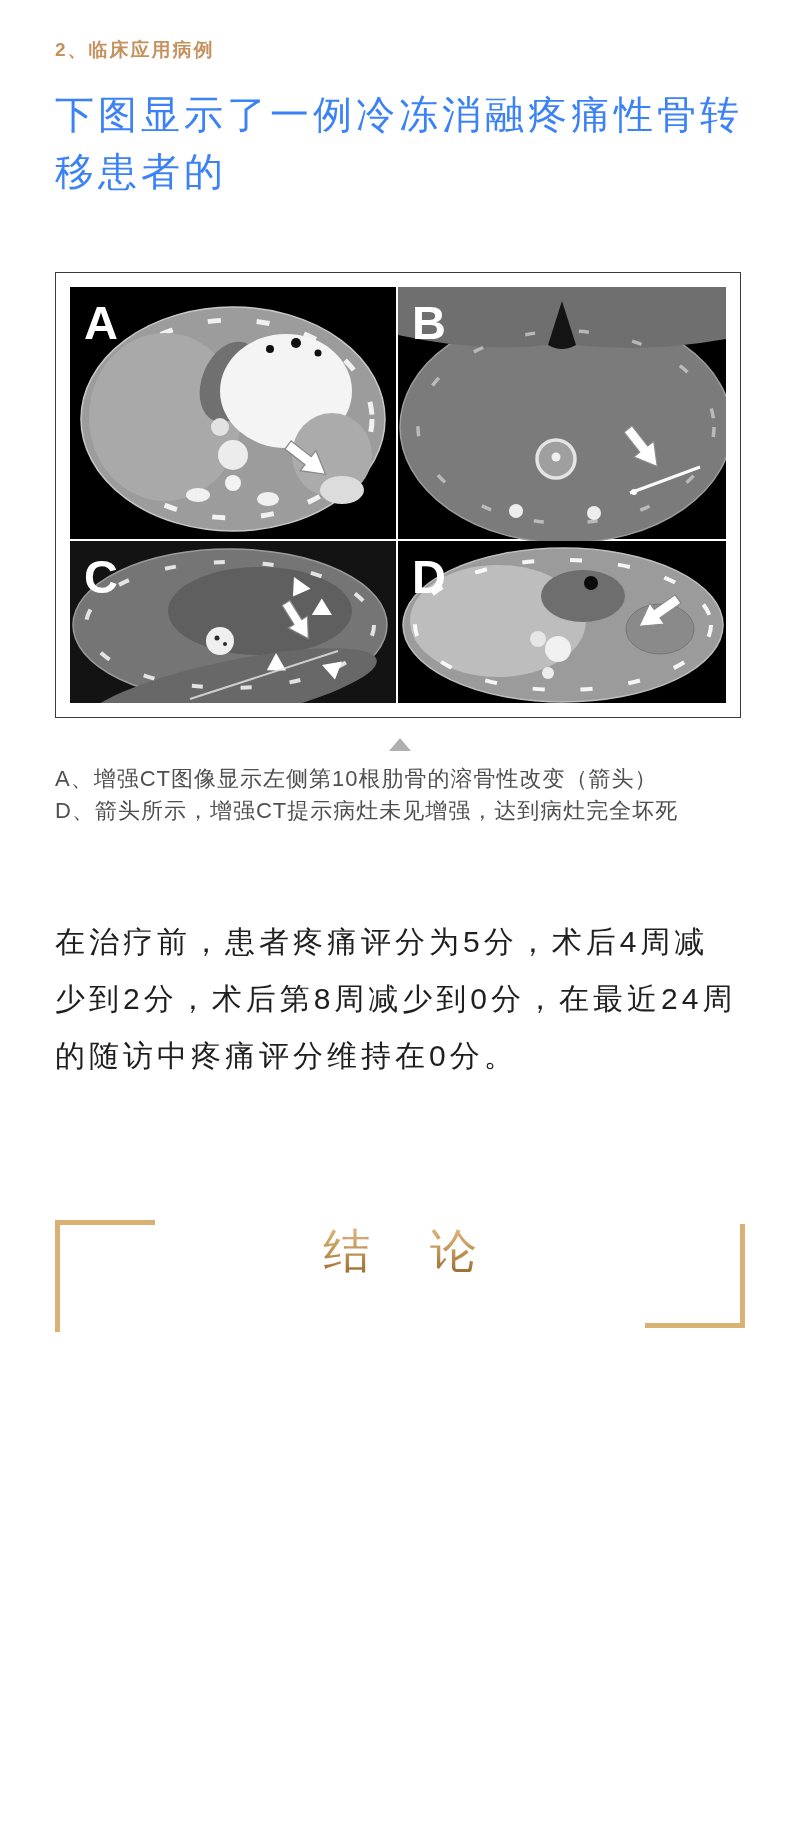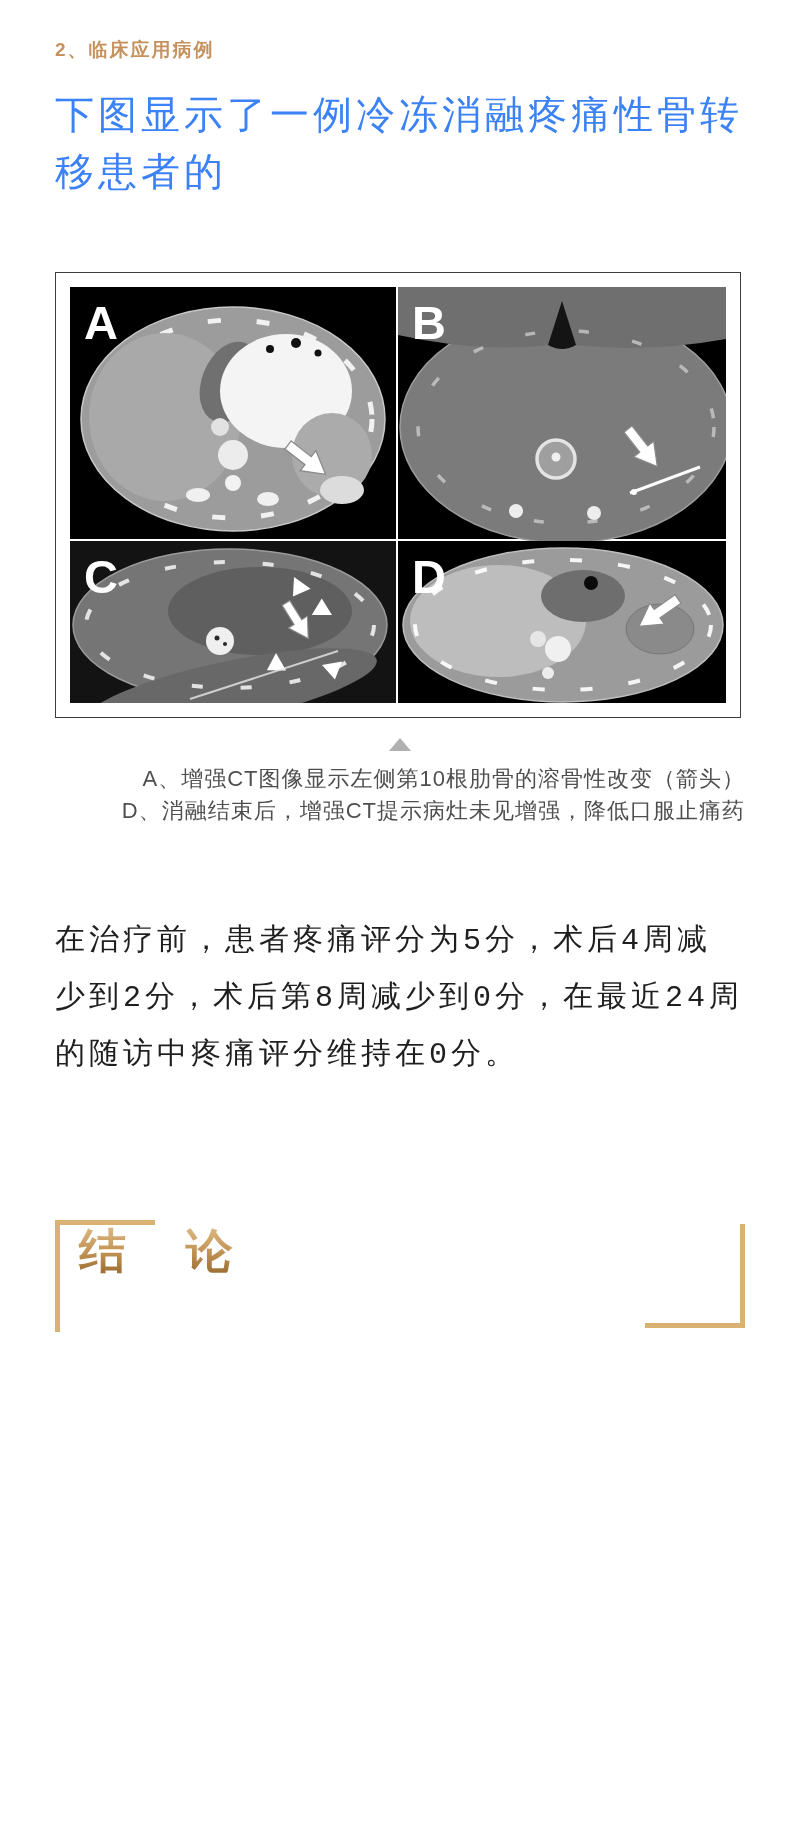--- a/index.html
+++ b/index.html
@@ -35,27 +35,27 @@
   .ct-montage { width:656px; height:416px; display:block; background:#ffffff; }
 
   .fig-marker { margin-top:20px; display:flex; justify-content:center; }
   .triangle-up {
     width:0; height:0;
     border-left:11px solid transparent;
     border-right:11px solid transparent;
     border-bottom:13px solid #b0b0b0;
   }
 
-  .fig-caption { margin-top:12px; text-align:right; }
+  .fig-caption { margin-top:12px; text-align:left; }
   .fig-caption .cap-line {
     font-size:22px; line-height:32px; color:#4f4f4f; letter-spacing:1px;
   }
 
   
-  .result-para { margin-top:86px;font-family:Liberation Mono, monospace; }
+  .result-para { margin-top:86px; }
   .result-para .line {
     font-size:30px; letter-spacing:4px; line-height:57px; color:#1f1f1f;
   }
 
   
   .conclusion {
     position:relative;
     margin-top:136px;
     padding-bottom:54px;
   }
@@ -66,23 +66,23 @@
     border-left:5px solid #d9b273;
   }
   .bracket-br {
     position:absolute; right:0; bottom:8px;
     width:100px; height:104px;
     border-bottom:5px solid #d9b273;
     border-right:5px solid #d9b273;
   }
   .conclusion-title {
     margin-top:60px;
-    text-align:left;
+    text-align:center;
     font-family:"Liberation Serif","DejaVu Serif",serif;
-    font-size:47px; font-weight:bold; line-height:62px;
+    font-size:47px; font-weight:normal; line-height:62px;
     letter-spacing:24px; text-indent:24px;
     background:linear-gradient(180deg,#e2c28e 0%,#c49759 48%,#8f5f26 100%);
     -webkit-background-clip:text; background-clip:text;
     color:transparent;
   }
   .conclusion-body { margin-top:28px; padding-left:40px; }
   .conclusion-body .line {
     font-size:31px; letter-spacing:7px; line-height:66px; color:#c4935c;
   }
 
@@ -194,21 +194,21 @@
       </g>
     </svg>
   </div>
 
   <div class="fig-marker">
     <span class="triangle-up"></span>
   </div>
 
   <div class="fig-caption">
     <div class="cap-line">A、增强CT图像显示左侧第10根肋骨的溶骨性改变（箭头）</div>
-    <div class="cap-line">D、消融结束后，增强CT提示病灶未见增强，降低口服止痛药</div>
+    <div class="cap-line">D、箭头所示，增强CT提示病灶未见增强，达到病灶完全坏死</div>
   </div>
 
   <div class="result-para">
     <div class="line">在治疗前，患者疼痛评分为5分，术后4周减</div>
     <div class="line">少到2分，术后第8周减少到0分，在最近24周</div>
     <div class="line">的随访中疼痛评分维持在0分。</div>
   </div>
 
   <div class="conclusion">
     <div class="bracket-tl"></div>

